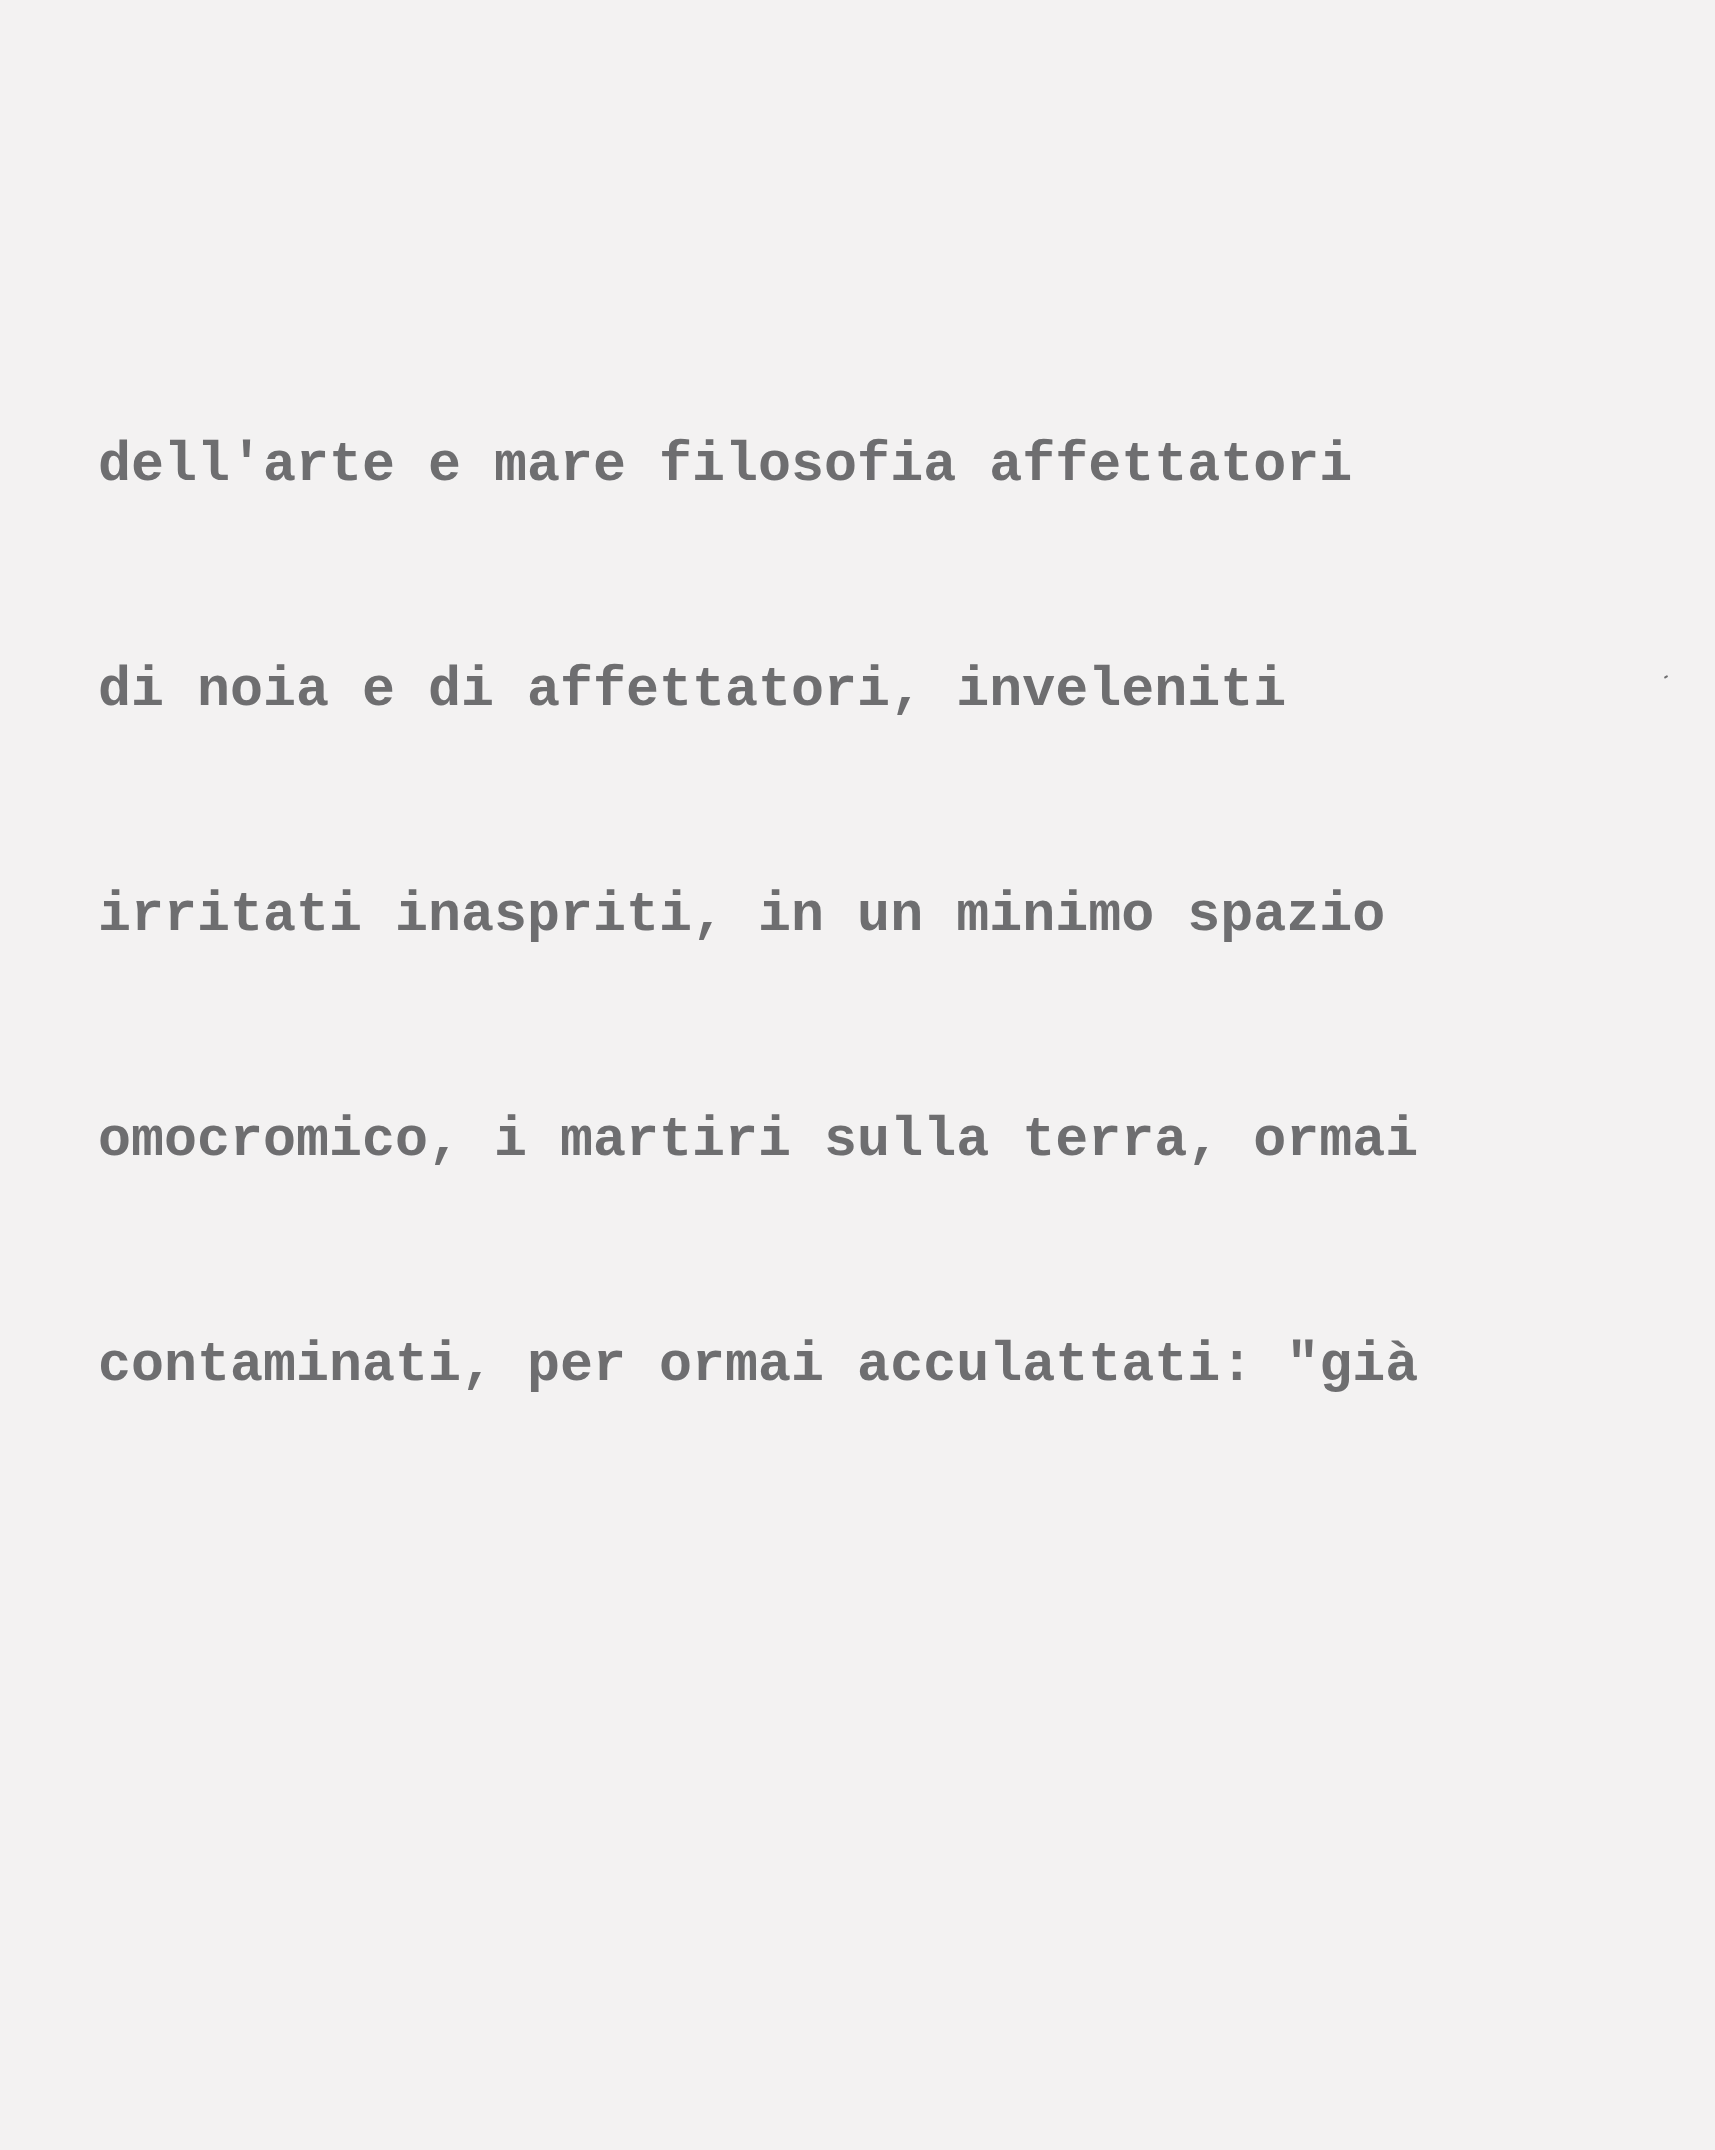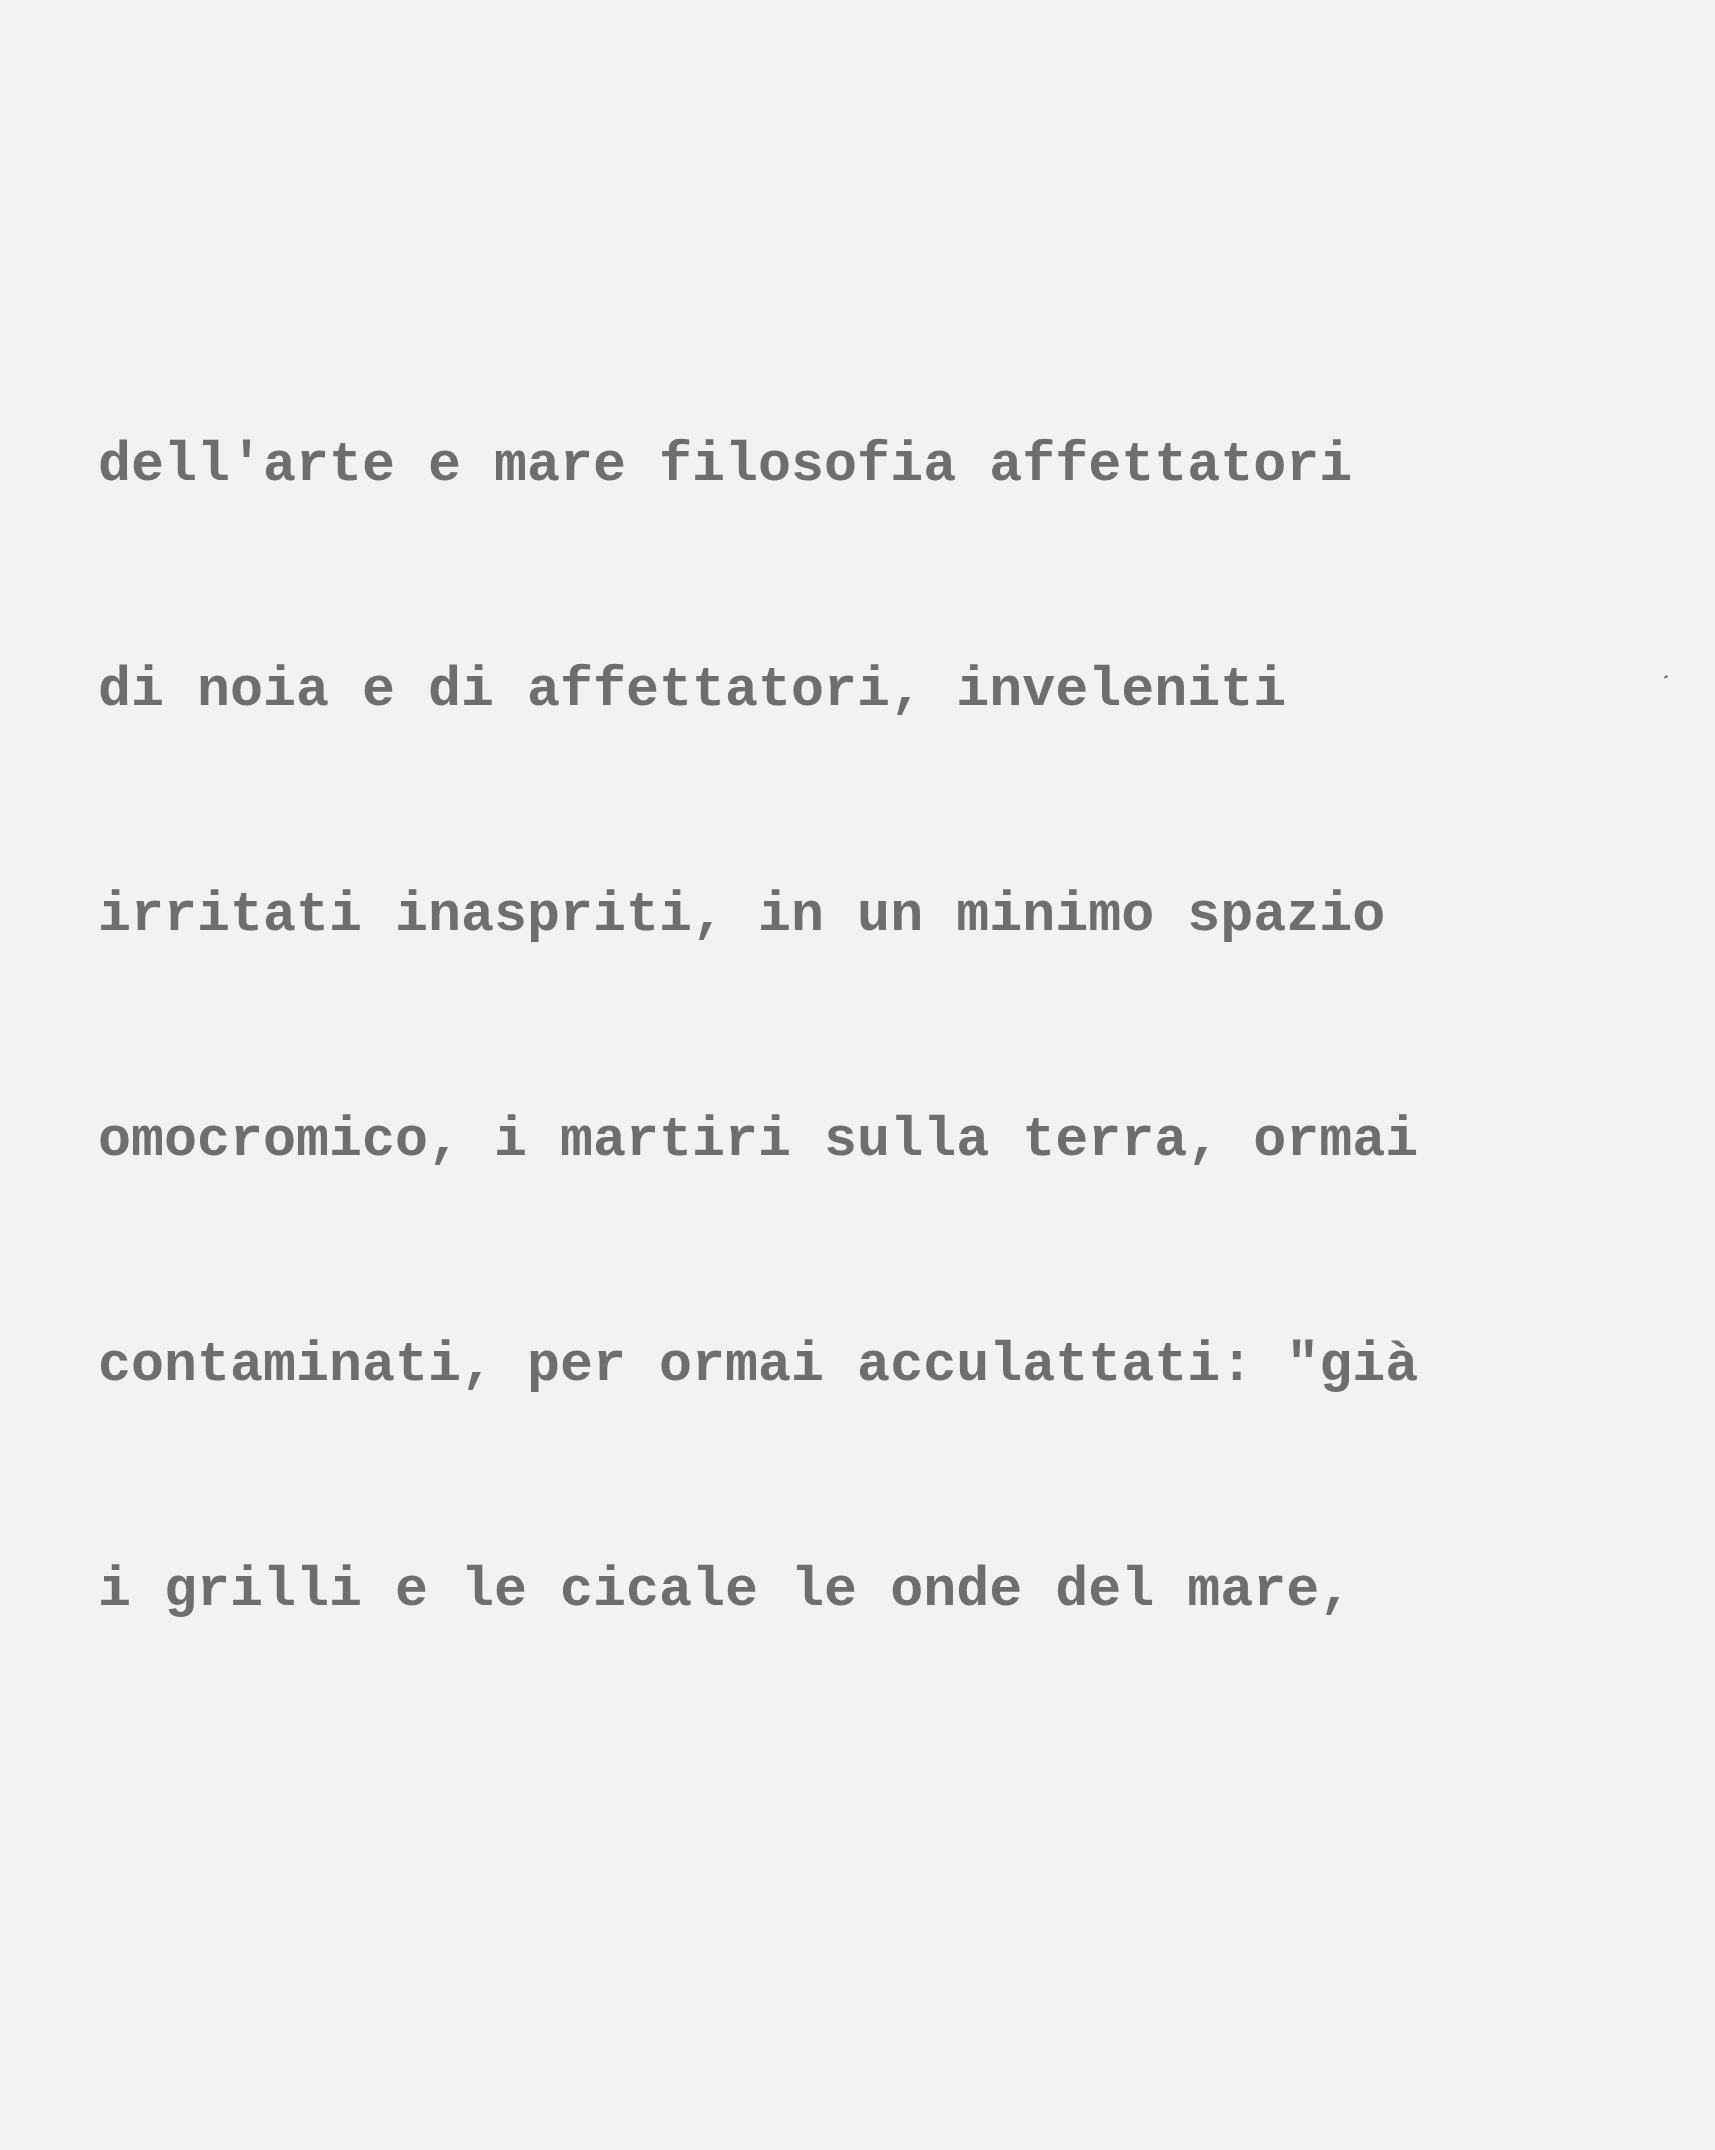--- a/index.html
+++ b/index.html
@@ -52,21 +52,20 @@
 </head>
 <body>
 
 <div class="page">
   <div class="typescript">
     <span class="line">dell'arte e mare filosofia affettatori</span>
     <span class="line">di noia e di affettatori, inveleniti</span>
     <span class="line">irritati inaspriti, in un minimo spazio</span>
     <span class="line">omocromico, i martiri sulla terra, ormai</span>
     <span class="line">contaminati, per ormai acculattati: "già</span>
-    <span class="line">i grilli e le cicale le onde del mare,</span>
     
     
     
     
     
     
     
     
     
     

